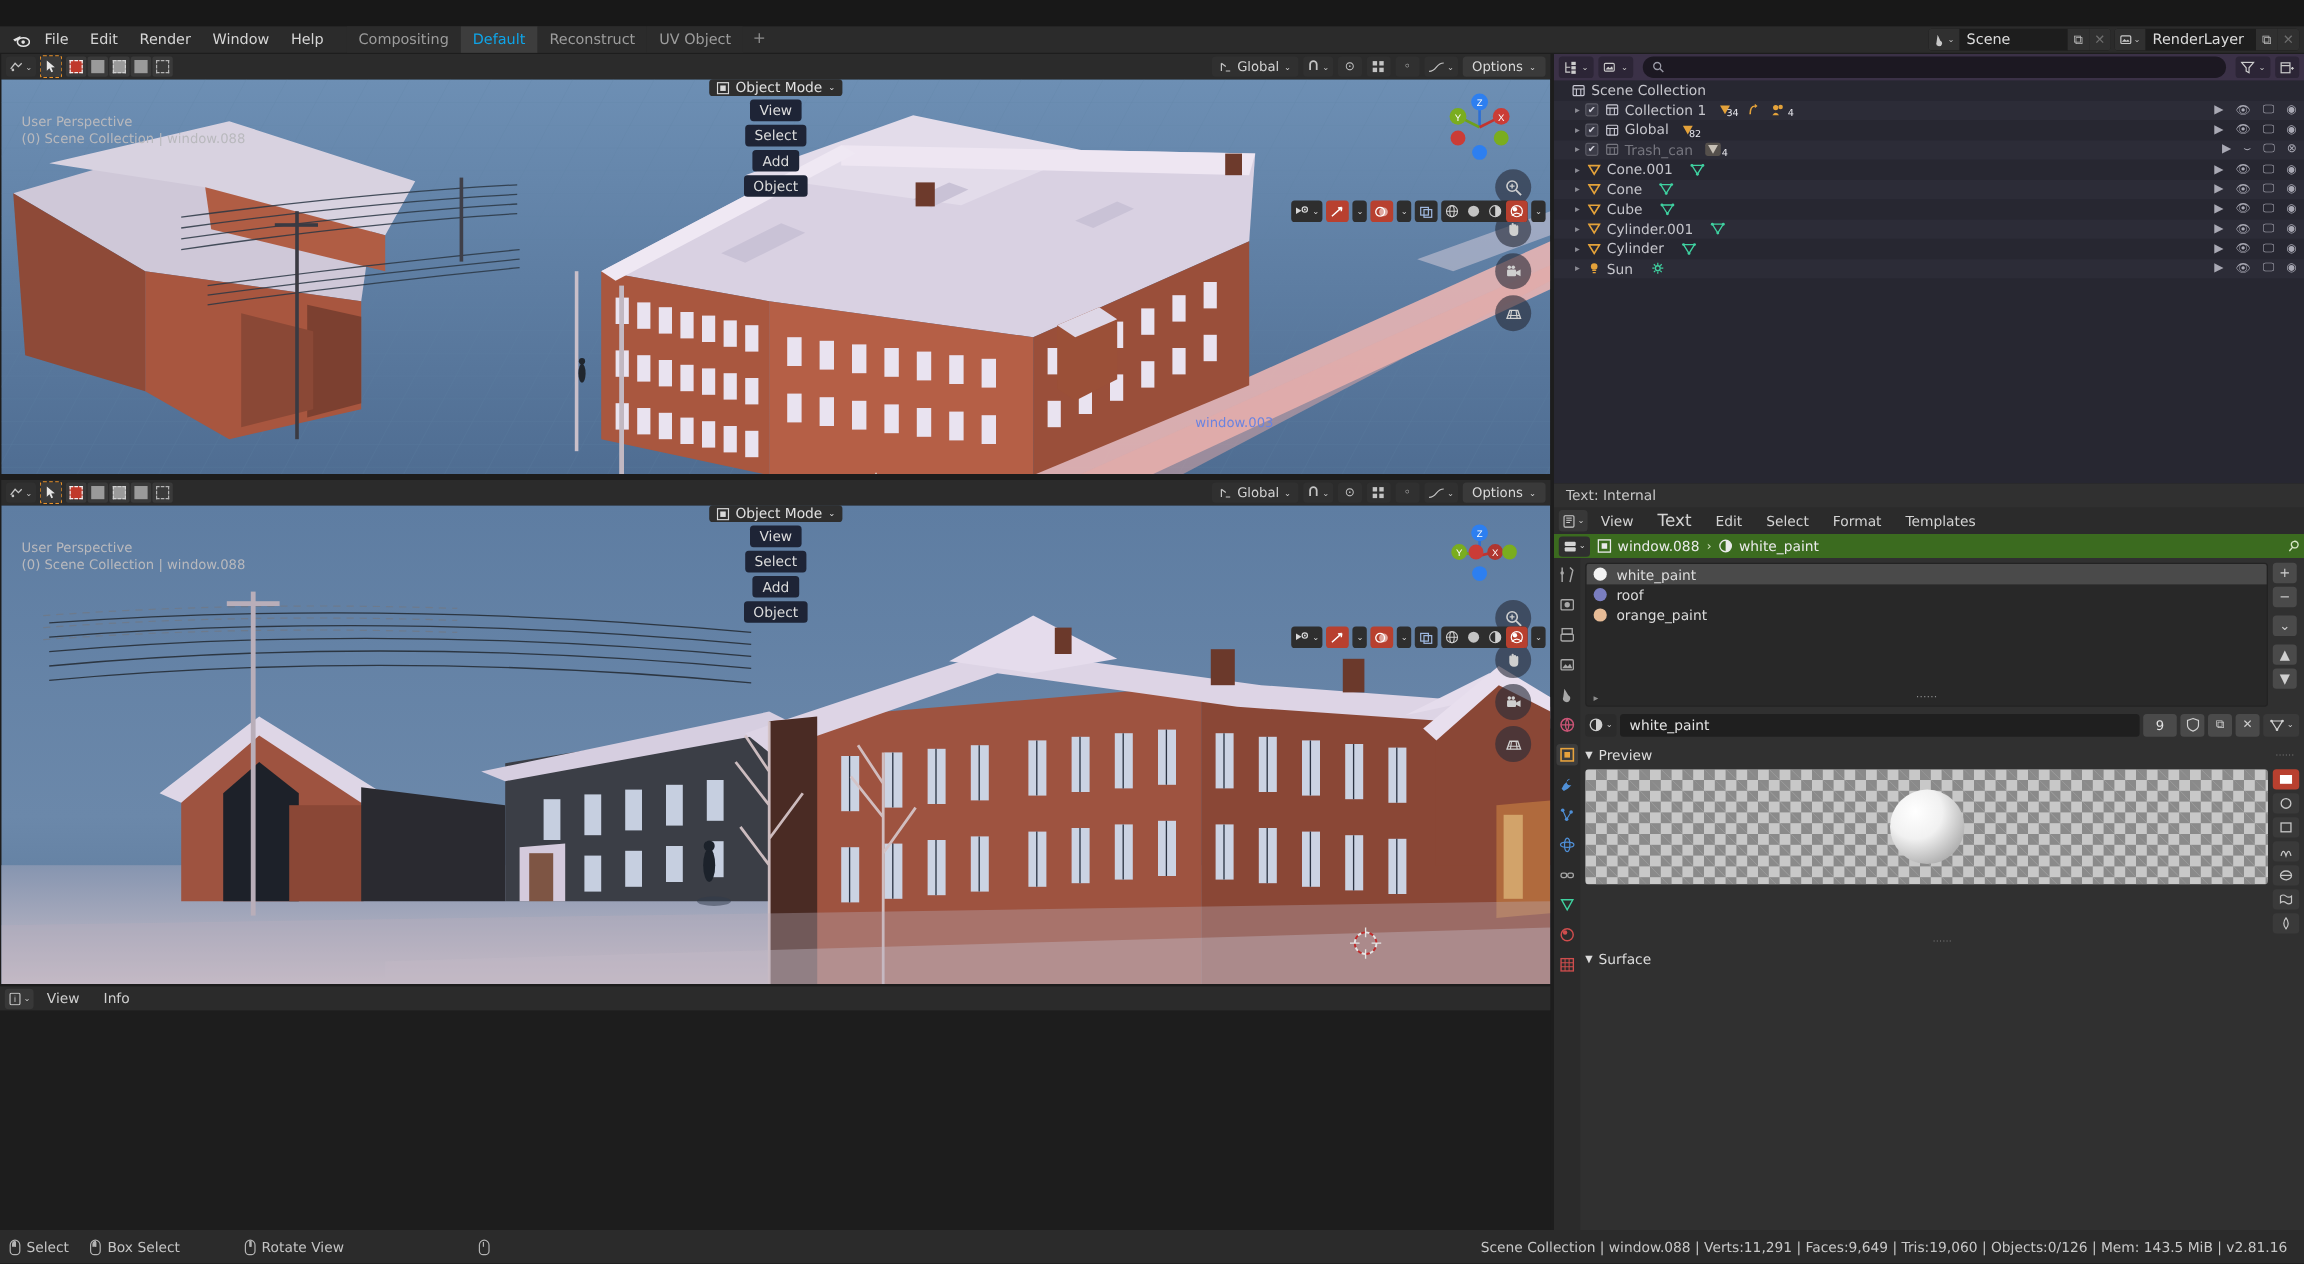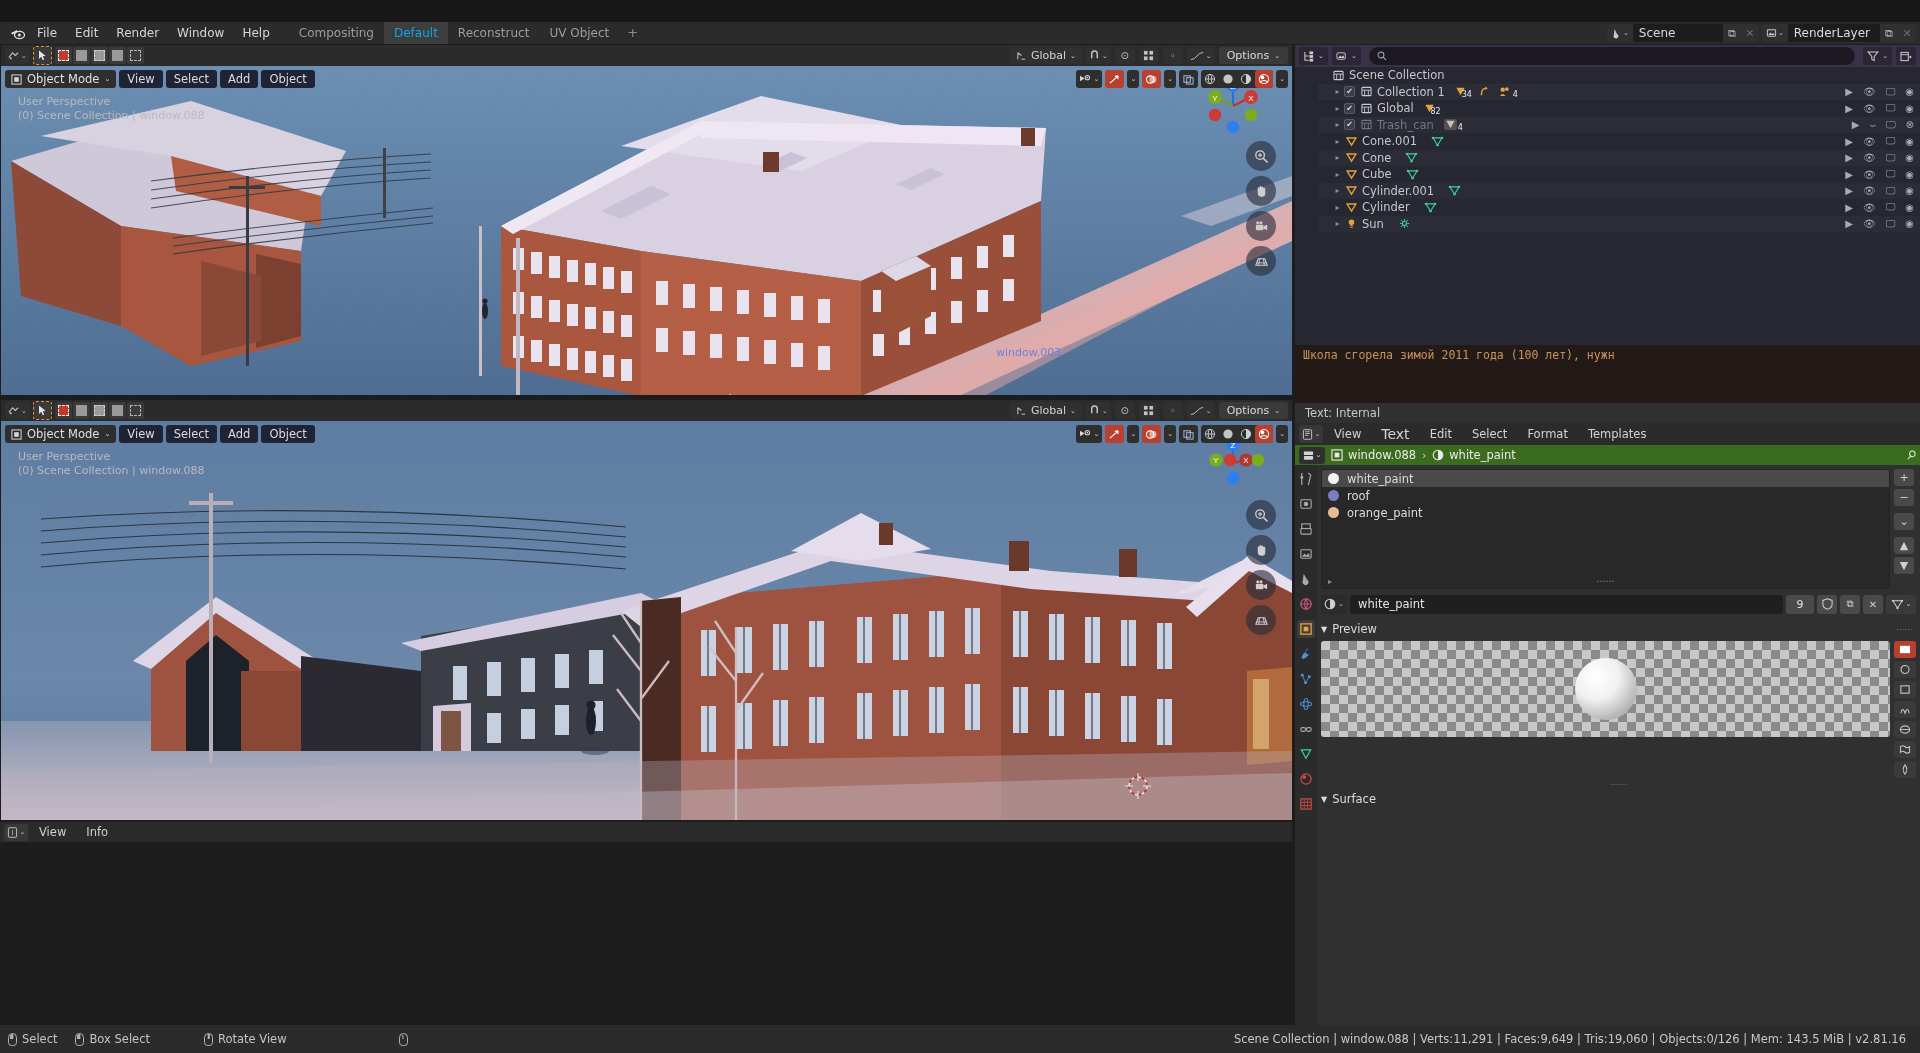--- a/index.html
+++ b/index.html
@@ -54,21 +54,21 @@
   .sq-dash{ width:11px; height:11px; border:1px dashed #b4b4b4; }
   .th-right{ margin-left:auto; display:flex; align-items:center; gap:4px; }
   .glob-btn{ height:17px; background:#303030; border-radius:3px; display:flex; align-items:center;
     padding:0 6px; gap:4px; color:#d2d2d2; font-size:11px; }
   .opt-btn{ height:17px; background:#3a3a3a; border-radius:3px; display:flex; align-items:center;
     padding:0 8px; gap:5px; color:#dadada; font-size:11px; }
 
   
   .vp-canvas{ position:absolute; left:0; top:21px; right:0; bottom:0; overflow:hidden; }
   .vp-header2{ position:absolute; left:0; top:21px; width:100%; height:22px; z-index:6;
-    display:flex; align-items:flex-end; padding:0 4px; gap:3px; pointer-events:none; }
+    display:flex; align-items:center; padding:0 4px; gap:3px; pointer-events:none;flex-direction:column; }
   .mode-btn{ height:18px; background:#2e2e2e; border-radius:3px; display:flex; align-items:center;
     padding:0 6px; gap:5px; color:#e0e0e0; font-size:11.5px; }
   .vmenu{ height:18px; background:#1e2436; border-radius:3px; padding:0 8px; line-height:18px;
     color:#dcdcdc; font-size:11.5px; }
   .vp-h2-right{ margin-left:auto; display:flex; align-items:center; gap:3px; }
   .hx{ height:18px; background:#2e2e2e; border-radius:3px; display:flex; align-items:center;
     padding:0 3px; gap:2px; }
   .hx.red{ background:#b8402f; }
   .shade-grp{ height:18px; background:#2e2e2e; border-radius:3px; display:flex; align-items:center; }
   .shade-b{ width:18px; height:18px; display:flex; align-items:center; justify-content:center; }
@@ -80,21 +80,21 @@
   .nav-col{ position:absolute; right:16px; top:96px; width:30px; display:flex; flex-direction:column; gap:5px; z-index:5; }
   .nav-b{ width:30px; height:30px; border-radius:50%; background:rgba(40,44,56,.62); display:flex;
     align-items:center; justify-content:center; color:#cfcfcf; font-size:14px; }
 
   
   .ol-header{ height:22px; background:#3b3147; display:flex; align-items:center; padding:0 4px; gap:4px; }
   .ol-hb{ height:18px; background:#2c2536; border-radius:3px; display:flex; align-items:center;
     padding:0 4px; gap:3px; color:#ccc; font-size:10px; }
   .ol-search{ flex:1; height:18px; background:#1c1822; border-radius:9px; display:flex;
     align-items:center; padding:0 8px; gap:6px; color:#8a8a95; font-size:11px; margin:0 4px; }
-  .ol-body{ position:absolute; left:0; top:22px; right:0; bottom:0; overflow:hidden;margin-left:23px; }
+  .ol-body{ position:absolute; left:0; top:22px; right:0; bottom:0; overflow:hidden; }
   .ol-row{ height:16.5px; display:flex; align-items:center; font-size:11.5px; color:#c6c6cc; position:relative; }
   .ol-row.alt{ background:#2c2c37; }
   .ol-row.dim{ color:#76767f; }
   .ol-arrow{ width:13px; text-align:center; color:#8b8b94; font-size:8px; }
   .ol-chk{ width:11px; height:11px; border:1px solid #5b5b66; background:#3c3c48; border-radius:2px;
     display:flex; align-items:center; justify-content:center; font-size:8px; color:#d8d8e2; margin-right:4px; }
   .ol-ico{ width:15px; display:flex; align-items:center; justify-content:center; }
   .ol-name{ margin-left:3px; }
   .ol-badges{ display:flex; align-items:center; gap:4px; margin-left:10px; }
   .badge{ position:relative; display:flex; align-items:center; font-size:8px; color:#e4a23a; }
@@ -1193,23 +1193,20 @@
       </div>
       <div class="ol-toggles">
         <span>▶</span>
         <span>👁</span>
         <span>🖵</span>
         <span>◉</span>
       </div>
     </div>
   </div>
 
-  <div class="ol-console">
-    <div class="ln">Школа сгорела зимой 2011 года (100 лет), нужн</div>
-  </div>
 </div>
 
 <div id="textarea">
   <div class="txt-title">Text: Internal</div>
 </div>
 
 <div style="position:absolute;left:1295px;top:423px;width:625px;height:22px;background:#2b2b2b;
             display:flex;align-items:center;padding:0 4px;gap:2px;z-index:3;">
   <div class="txt-icon">
     <svg width="11" height="11" viewBox="0 0 12 12">

